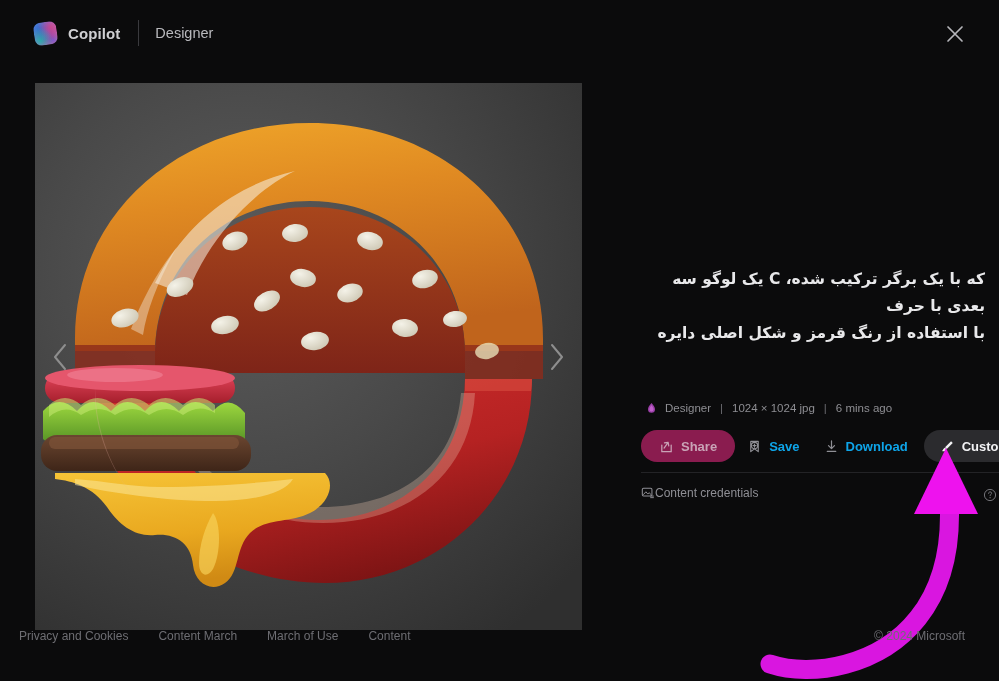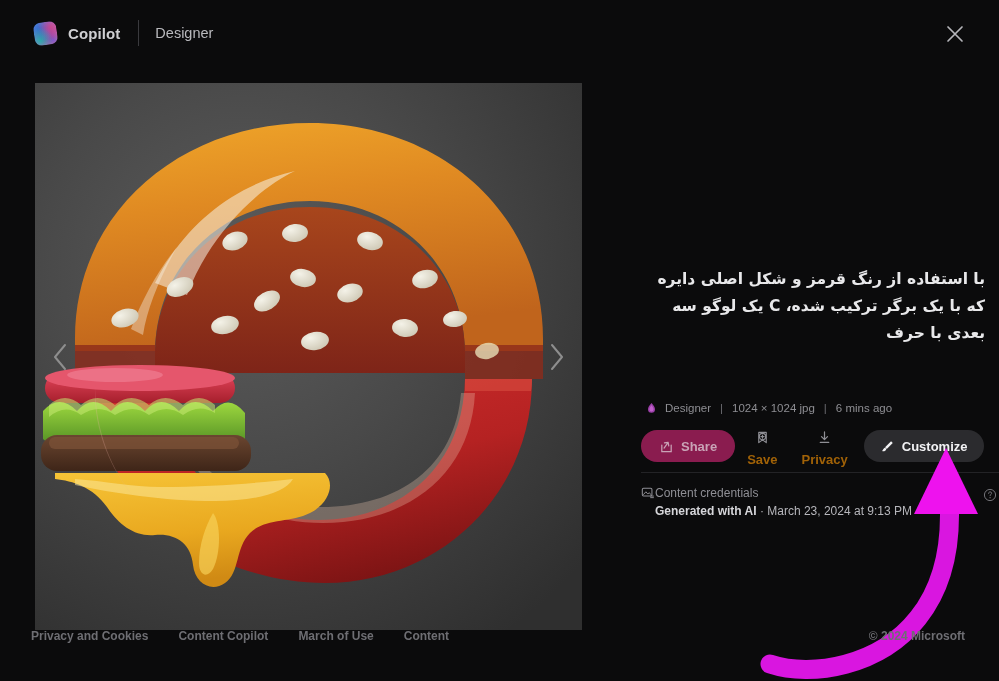--- a/index.html
+++ b/index.html
@@ -114,21 +114,21 @@
   .btn {
     display: inline-flex; align-items: center; gap: 7px;
     height: 32px; padding: 0 16px;
     border-radius: 16px; border: none;
     font-size: 13px; font-weight: bold;
     cursor: pointer; white-space: nowrap;
     background: transparent; color: #9a9a9f;
     font-family: "Liberation Sans", sans-serif;
   }
   .btn-share { background: #8a1c4f; color: #c9a3b6; padding: 0 18px; }
-  .btn-plain { color: #a16207; padding: 0 12px; flex-direction: column; }
+  .btn-plain { color: #0ea5e9; padding: 0 12px; }
   .btn-customize {
     background: #2b2b2e; color: #f2f2f4; padding: 0 16px;
     margin-left: 4px;
   }
   .btn svg { display: block; flex: 0 0 auto; }
 
   .cc-divider {
     position: absolute; top: 406px; left: 4px; right: 0;
     height: 1px; background: #232326;
   }
@@ -151,24 +151,23 @@
     position: absolute; left: 0; top: 0;
     width: 999px; height: 681px;
     pointer-events: none;
   }
 
   
   .footer {
     flex: 0 0 36px;
     height: 36px;
     display: flex; align-items: center;
-    padding: 0 30px 0 16px;
+    padding: 0 30px 0 4px;
     font-size: 12px;
     position: relative;
-    font-weight: bold;
   }
   .footer-links { display: flex; align-items: center; gap: 0; }
   .footer-link {
     color: #6e6e73; text-decoration: none; cursor: pointer;
     padding: 0 15px;
   }
   .footer-copy {
     position: absolute; right: 34px;
     color: #6e6e73;
   }
@@ -330,22 +329,22 @@
       <div class="nav-arrow nav-next">
         <svg width="18" height="30" viewBox="0 0 18 30">
           <path d="M4 3 L14 15 L4 27" stroke="#8e8e8e" stroke-width="2" fill="none" stroke-linecap="round" stroke-linejoin="round"></path>
         </svg>
       </div>
     </div>
 
     <div class="details">
 
       <div class="prompt">
+        <div>که با یک برگر ترکیب شده، C یک لوگو سه بعدی با حرف</div>
         <div>با استفاده از رنگ قرمز و شکل اصلی دایره</div>
-        <div>که با یک برگر ترکیب شده، C یک لوگو سه بعدی با حرف</div>
       </div>
 
       <div class="meta-row">
         <span class="designer-mark">
           <svg width="13" height="13" viewBox="0 0 13 13">
             <path d="M6.5 1 C8.6 3.6 10 5.2 10 7.2 A3.5 3.5 0 0 1 3 7.2 C3 5.2 4.4 3.6 6.5 1 Z" fill="#9b3fa8"></path>
             <path d="M6.5 3.2 C7.8 5 8.6 6 8.6 7.3 A2.1 2.1 0 0 1 4.4 7.3 C4.4 6 5.2 5 6.5 3.2 Z" fill="#d06fd8" opacity="0.7"></path>
           </svg>
         </span>
         <span>Designer</span>
@@ -371,21 +370,21 @@
             <path d="M8 5.3 L8 8.7 M6.3 7 L9.7 7" stroke="#8f8f95" stroke-width="1.2" stroke-linecap="round"></path>
           </svg>
           <span>Save</span>
         </button>
 
         <button class="btn btn-plain">
           <svg width="15" height="15" viewBox="0 0 16 16">
             <path d="M8 2 L8 10 M4.8 7 L8 10.3 L11.2 7" stroke="#8f8f95" stroke-width="1.3" fill="none" stroke-linecap="round" stroke-linejoin="round"></path>
             <path d="M3.5 13.2 L12.5 13.2" stroke="#8f8f95" stroke-width="1.3" stroke-linecap="round"></path>
           </svg>
-          <span>Privacy</span>
+          <span>Download</span>
         </button>
 
         <button class="btn btn-customize">
           <svg width="15" height="15" viewBox="0 0 16 16">
             <path d="M11.8 2.4 L13.6 4.2 L7.2 10.6 L5.4 8.8 Z" fill="#f2f2f4"></path>
             <path d="M5 9.2 C3.6 10 3.2 11.6 2.2 12.8 C3.8 13.6 6 13 6.6 11.2 C6.9 10.3 6.2 9.4 5 9.2 Z" fill="#f2f2f4"></path>
           </svg>
           <span>Customize</span>
         </button>
       </div>
@@ -395,43 +394,40 @@
       <div class="credentials">
         <span class="cc-icon">
           <svg width="14" height="14" viewBox="0 0 16 16">
             <rect x="1.5" y="2.5" width="11" height="9" rx="1.4" fill="none" stroke="#8f8f95" stroke-width="1.2"></rect>
             <path d="M2.6 10 L5.6 6.6 L7.8 9.2 L9.4 7.6 L11.4 10" fill="none" stroke="#8f8f95" stroke-width="1.1" stroke-linejoin="round"></path>
             <path d="M11 11.5 L14.2 11.5 M11 13.3 L14.2 13.3" stroke="#8f8f95" stroke-width="1.1" stroke-linecap="round"></path>
           </svg>
         </span>
         <div class="cc-text">
           <div class="cc-title">Content credentials</div>
-          <div class="cc-sub">
-            <b>Generated with AI</b><span> · </span><span>March 23, 2024 at 9:13 PM</span>
-          </div>
         </div>
         <span class="cc-help">
           <svg width="14" height="14" viewBox="0 0 16 16">
             <circle cx="8" cy="8" r="6.4" fill="none" stroke="#77777c" stroke-width="1.1"></circle>
             <path d="M6.4 6.2 C6.4 5 7.2 4.4 8.1 4.4 C9.1 4.4 9.8 5 9.8 5.9 C9.8 7.2 8.1 7.2 8.1 8.8" fill="none" stroke="#77777c" stroke-width="1.1" stroke-linecap="round"></path>
             <circle cx="8.1" cy="11" r="0.75" fill="#77777c"></circle>
           </svg>
         </span>
       </div>
     </div>
 
     <svg class="annotation" viewBox="0 0 999 681">
       <path d="M770,598 C812,612 880,600 918,552 C950,512 952,460 948,420" stroke="#d916e0" stroke-width="19" fill="none" stroke-linecap="round"></path>
       <path d="M946,382 L978,448 L914,448 Z" fill="#ee12ee"></path>
     </svg>
   </div>
 
   <div class="footer">
     <div class="footer-links">
       <a class="footer-link">Privacy and Cookies</a>
-      <a class="footer-link">Content Copilot</a>
+      <a class="footer-link">Content March</a>
       <a class="footer-link">March of Use</a>
       <a class="footer-link">Content</a>
     </div>
     <div class="footer-copy">© 2024 Microsoft</div>
   </div>
 
 </div>
 
 </body></html>

